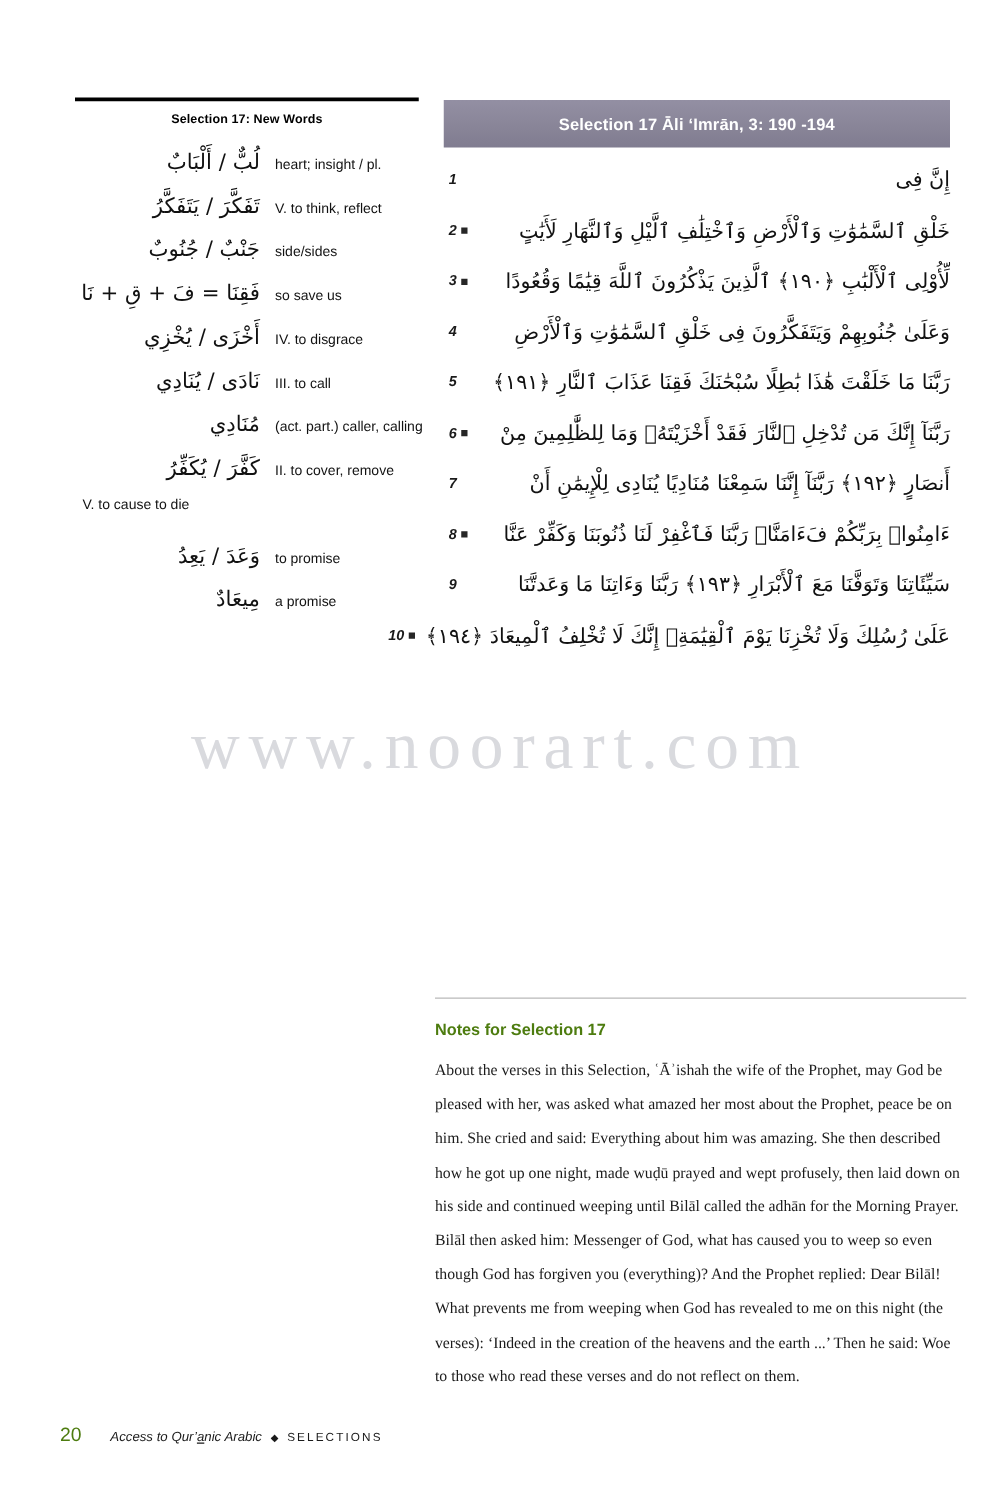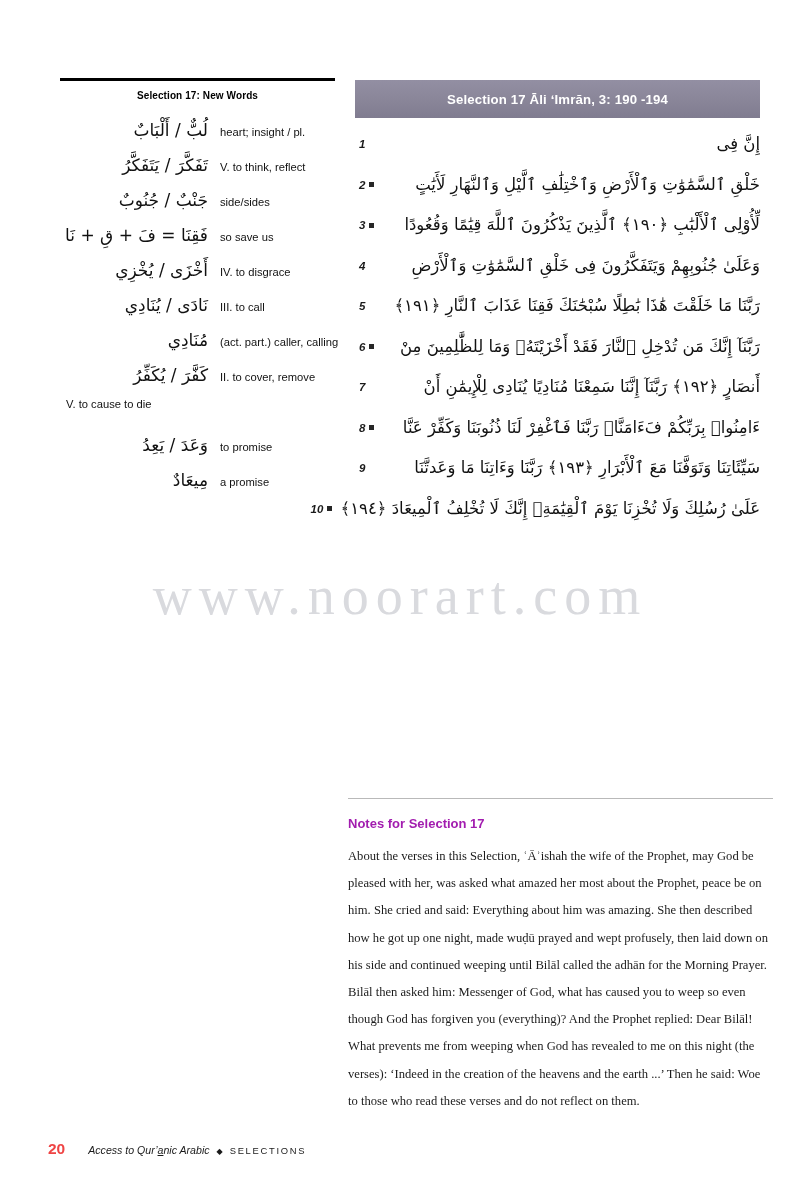--- a/index.html
+++ b/index.html
@@ -153,43 +153,43 @@
     width: 425px;
   }
   #notes-rule {
     height: 1px;
     background: #b9b9b9;
     margin-bottom: 17px;
   }
   #notes-title {
     font-size: 13px;
     font-weight: bold;
-    color: #a21caf;
+    color: #4d7c0f;
     margin-bottom: 12px;
   }
   #notes-body {
     font-family: "Liberation Serif", serif;
     font-size: 12.6px;
     line-height: 27.2px;
     color: #1b1b1b;
     text-align: left;
   }
 
   
   #footer {
     position: absolute;
     left: 48px;
     top: 1140px;
     display: flex;
     align-items: baseline;
   }
   #footer-page {
     font-size: 15.5px;
-    font-weight: bold;
-    color: #ef4444;
+    font-weight: normal;
+    color: #4d7c0f;
     margin-right: 23px;
   }
   #footer-title {
     font-size: 10.6px;
     font-style: italic;
     color: #1a1a1a;
   }
   #footer-diamond {
     font-size: 8px;
     color: #1a1a1a;

